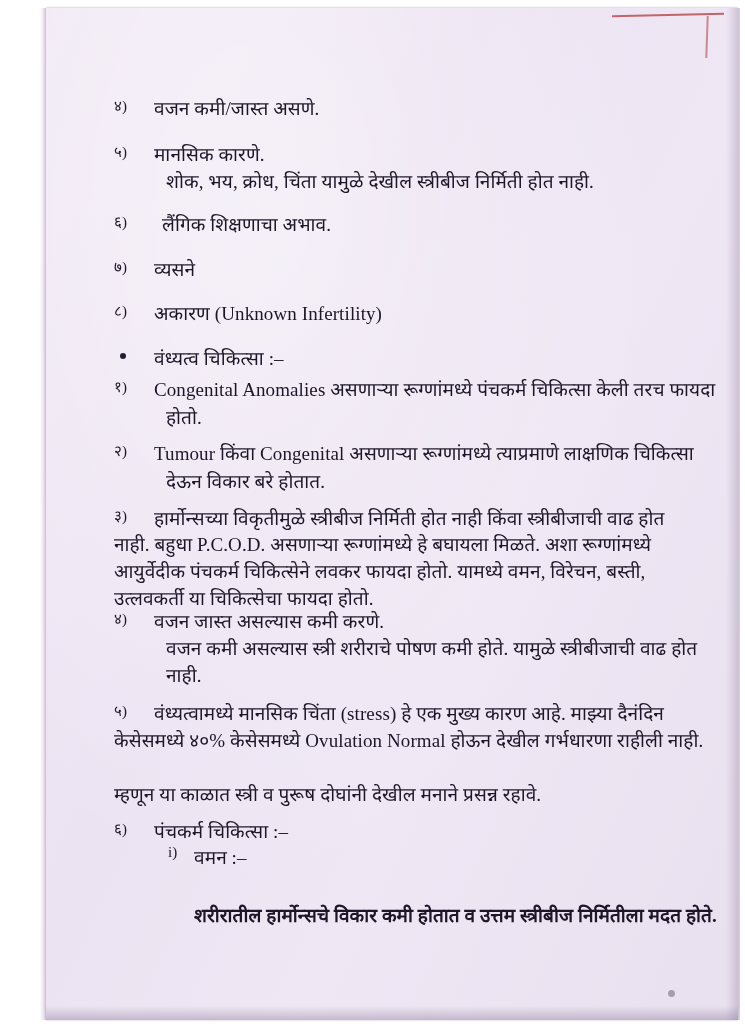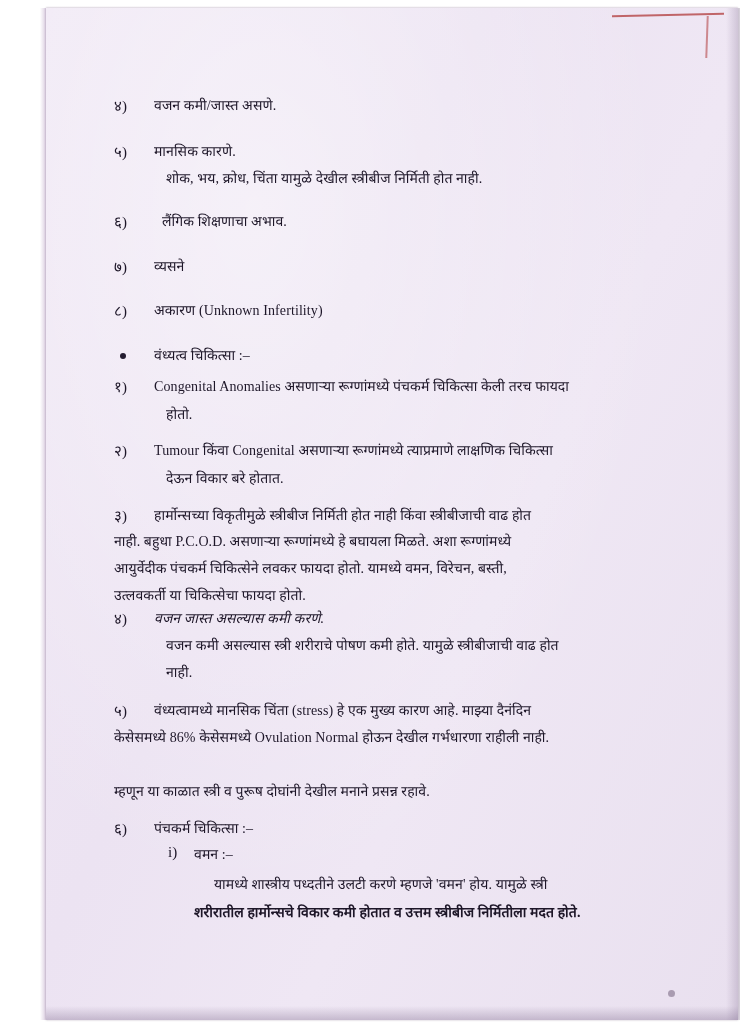--- a/index.html
+++ b/index.html
@@ -121,21 +121,21 @@
     top: 8px;
     width: 692px;
     height: 1012px;
     color: #221a2c;
     font-family: "Liberation Serif", serif;
   }
 
   .line {
     position: absolute;
     white-space: nowrap;
-    font-size: 14px;
+    font-size: 19px;
     letter-spacing: .1px;
     color: #1d1628;
   }
 
   .marker { font-size: 15px; }
 
   .bullet-dot {
     position: absolute;
     width: 6px;
     height: 6px;
@@ -192,31 +192,30 @@
     <div class="line" style="left:108px; top:432px;">Tumour किंवा   Congenital असणाऱ्या रूग्णांमध्ये त्याप्रमाणे लाक्षणिक चिकित्सा</div>
     <div class="line" style="left:120px; top:460px;">देऊन विकार बरे होतात.</div>
 
     <div class="line marker" style="left:68px; top:497px;">३)</div>
     <div class="line" style="left:108px; top:497px;">हार्मोन्सच्या विकृतीमुळे स्त्रीबीज निर्मिती होत नाही किंवा स्त्रीबीजाची वाढ होत</div>
     <div class="line" style="left:68px; top:523px;">नाही. बहुधा P.C.O.D. असणाऱ्या रूग्णांमध्ये हे बघायला मिळते. अशा रूग्णांमध्ये</div>
     <div class="line" style="left:68px; top:550px;">आयुर्वेदीक पंचकर्म चिकित्सेने लवकर फायदा होतो. यामध्ये वमन, विरेचन, बस्ती,</div>
     <div class="line" style="left:68px; top:577px;">उत्लवकर्ती या चिकित्सेचा फायदा होतो.</div>
 
     <div class="line marker" style="left:68px; top:600px;">४)</div>
-    <div class="line" style="left:108px; top:600px;font-style:italic;">वजन जास्त असल्यास कमी करणे.</div>
+    <div class="line" style="left:108px; top:600px;">वजन जास्त असल्यास कमी करणे.</div>
     <div class="line" style="left:120px; top:627px;text-align:right;">वजन कमी असल्यास स्त्री शरीराचे पोषण कमी होते. यामुळे स्त्रीबीजाची वाढ होत</div>
     <div class="line" style="left:120px; top:654px;">नाही.</div>
 
     <div class="line marker" style="left:68px; top:692px;">५)</div>
     <div class="line" style="left:108px; top:692px;">वंध्यत्वामध्ये मानसिक चिंता (stress) हे एक मुख्य कारण आहे. माझ्या दैनंदिन</div>
-    <div class="line" style="left:68px; top:719px;">केसेसमध्ये 86% केसेसमध्ये Ovulation Normal होऊन देखील गर्भधारणा राहीली नाही.</div>
+    <div class="line" style="left:68px; top:719px;">केसेसमध्ये ४०% केसेसमध्ये Ovulation Normal होऊन देखील गर्भधारणा राहीली नाही.</div>
     <div class="line" style="left:68px; top:773px;">म्हणून या काळात स्त्री व पुरूष दोघांनी देखील मनाने प्रसन्न रहावे.</div>
 
     <div class="line marker" style="left:68px; top:810px;">६)</div>
     <div class="line" style="left:108px; top:810px;">पंचकर्म चिकित्सा :–</div>
 
     <div class="line marker" style="left:122px; top:836px;">i)</div>
     <div class="line" style="left:148px; top:836px;">वमन :–</div>
-    <div class="line" style="left:168px; top:866px;">यामध्ये शास्त्रीय पध्दतीने उलटी करणे म्हणजे 'वमन' होय.  यामुळे स्त्री</div>
     <div class="line" style="left:148px; top:894px;font-weight:bold;">शरीरातील हार्मोन्सचे विकार कमी होतात व उत्तम स्त्रीबीज निर्मितीला मदत होते.</div>
 
   </div>
 </div>
 
 </body></html>

